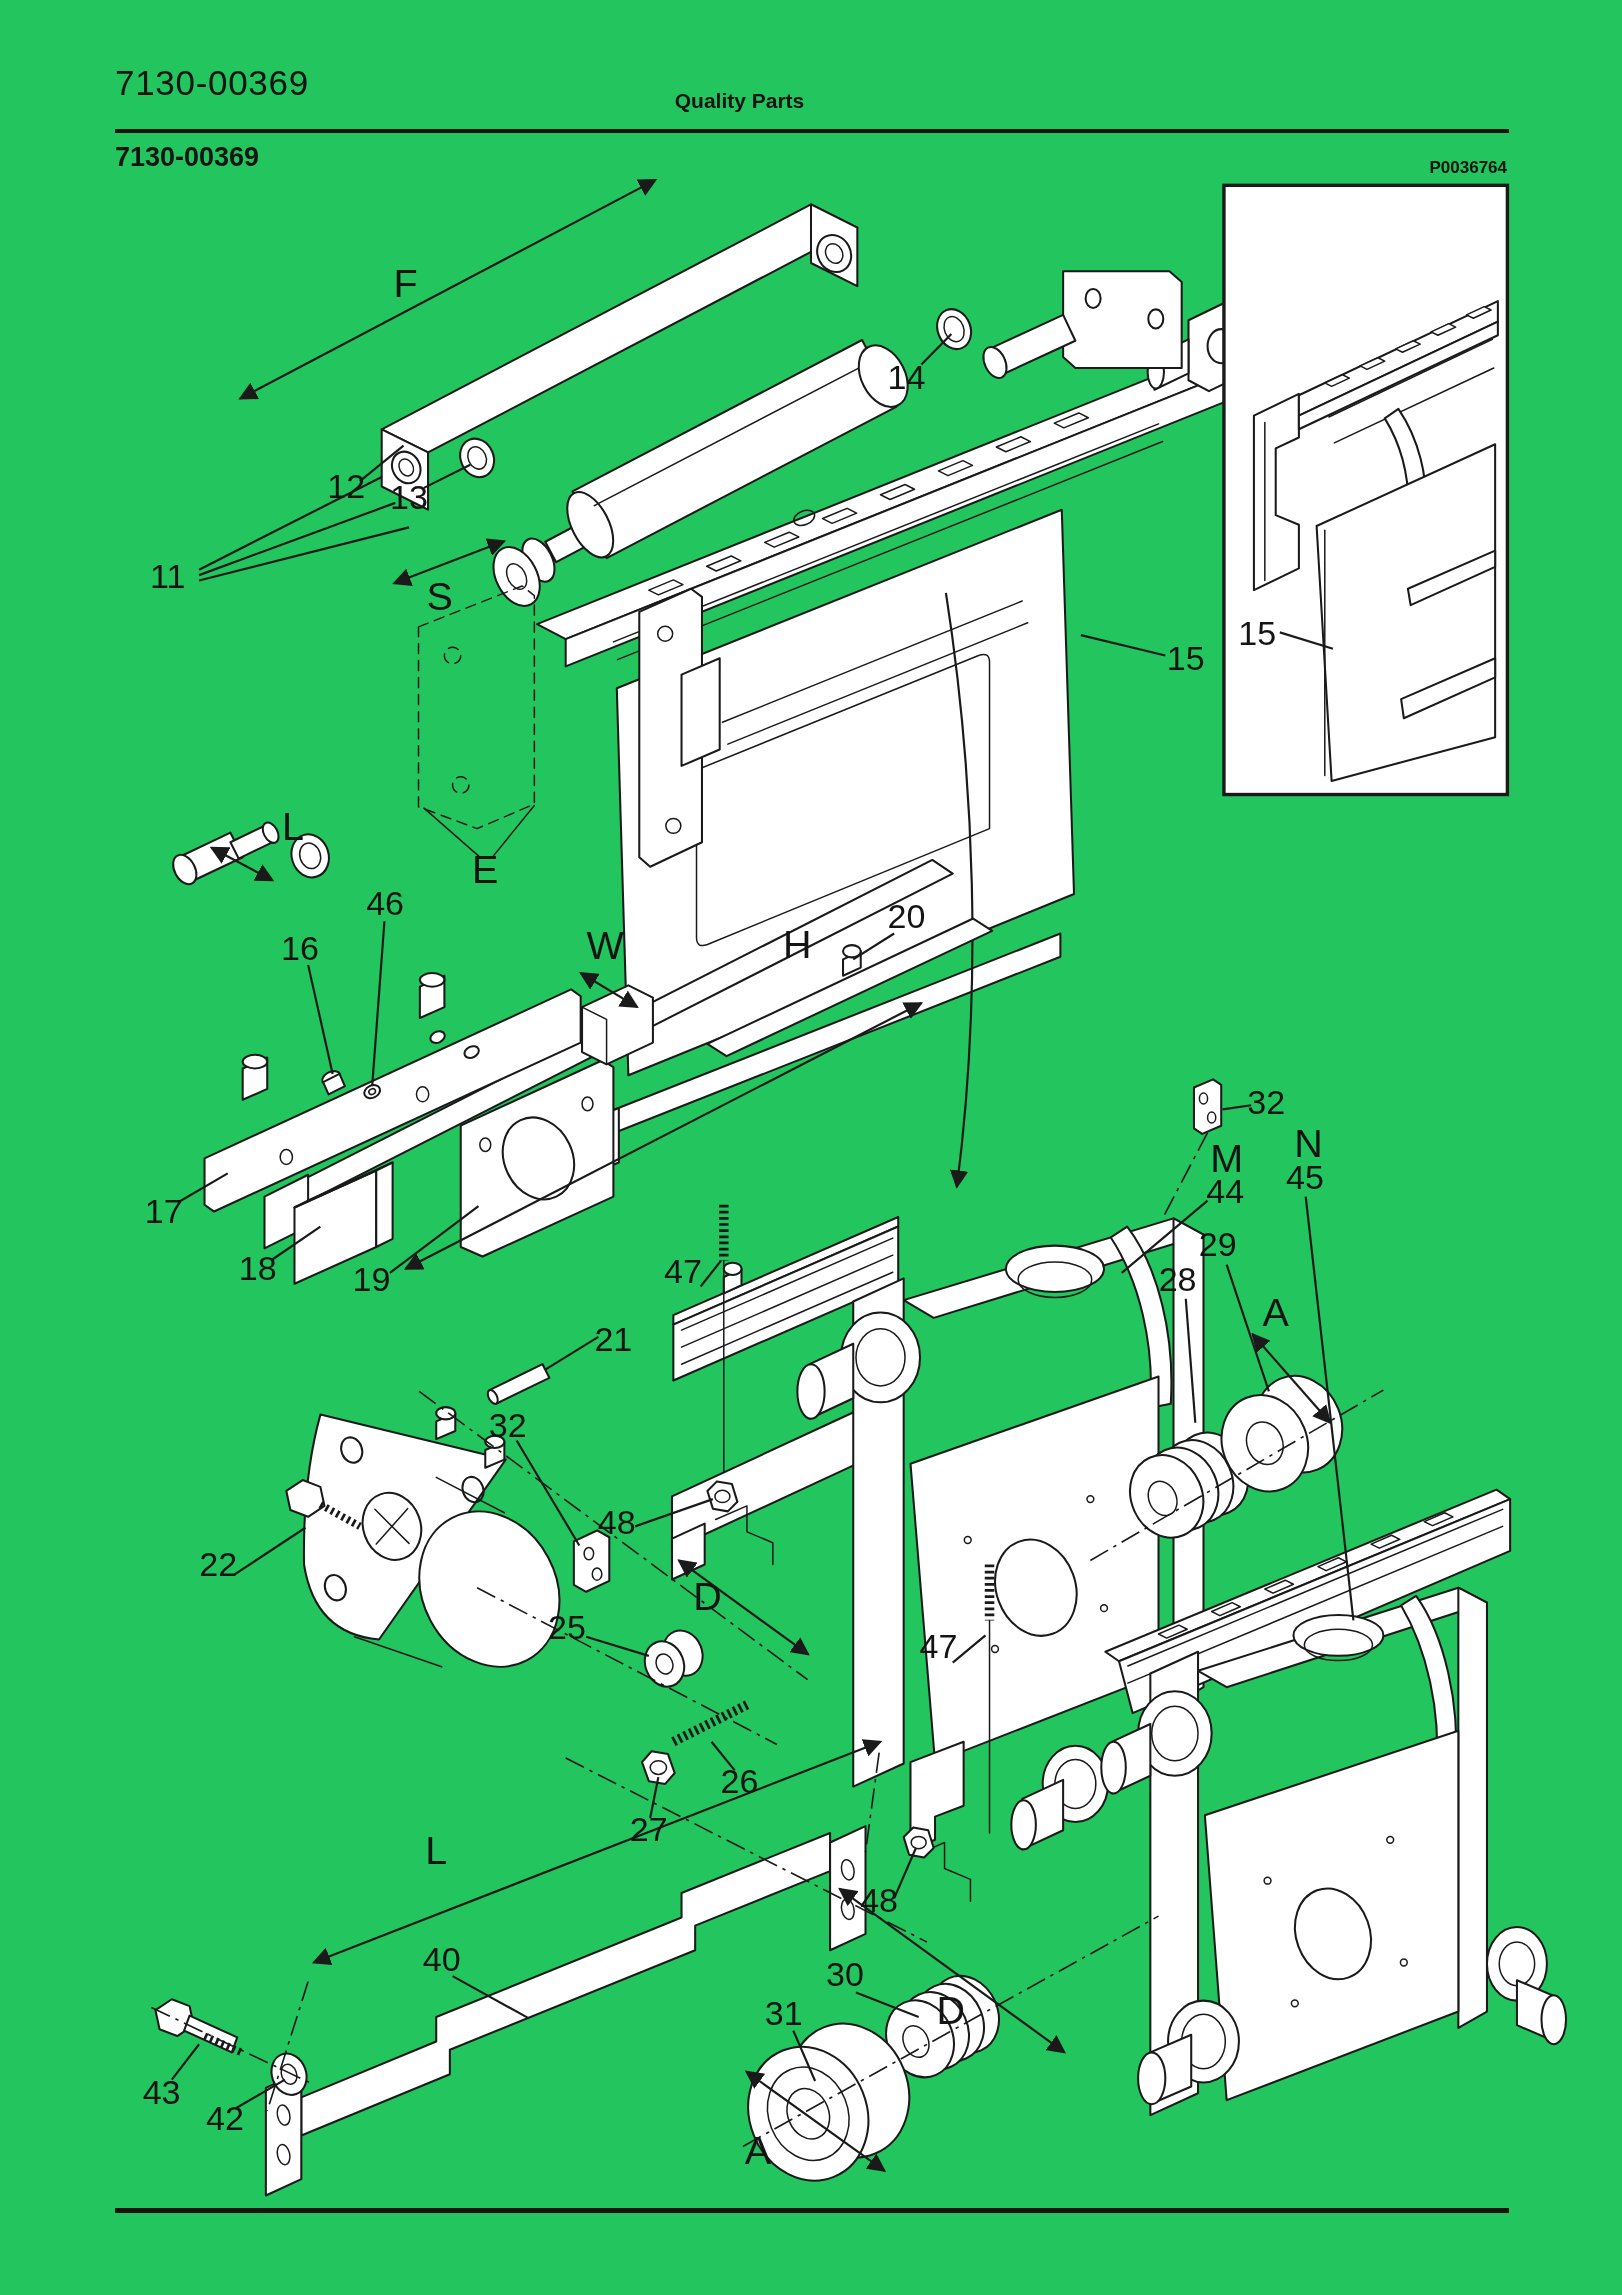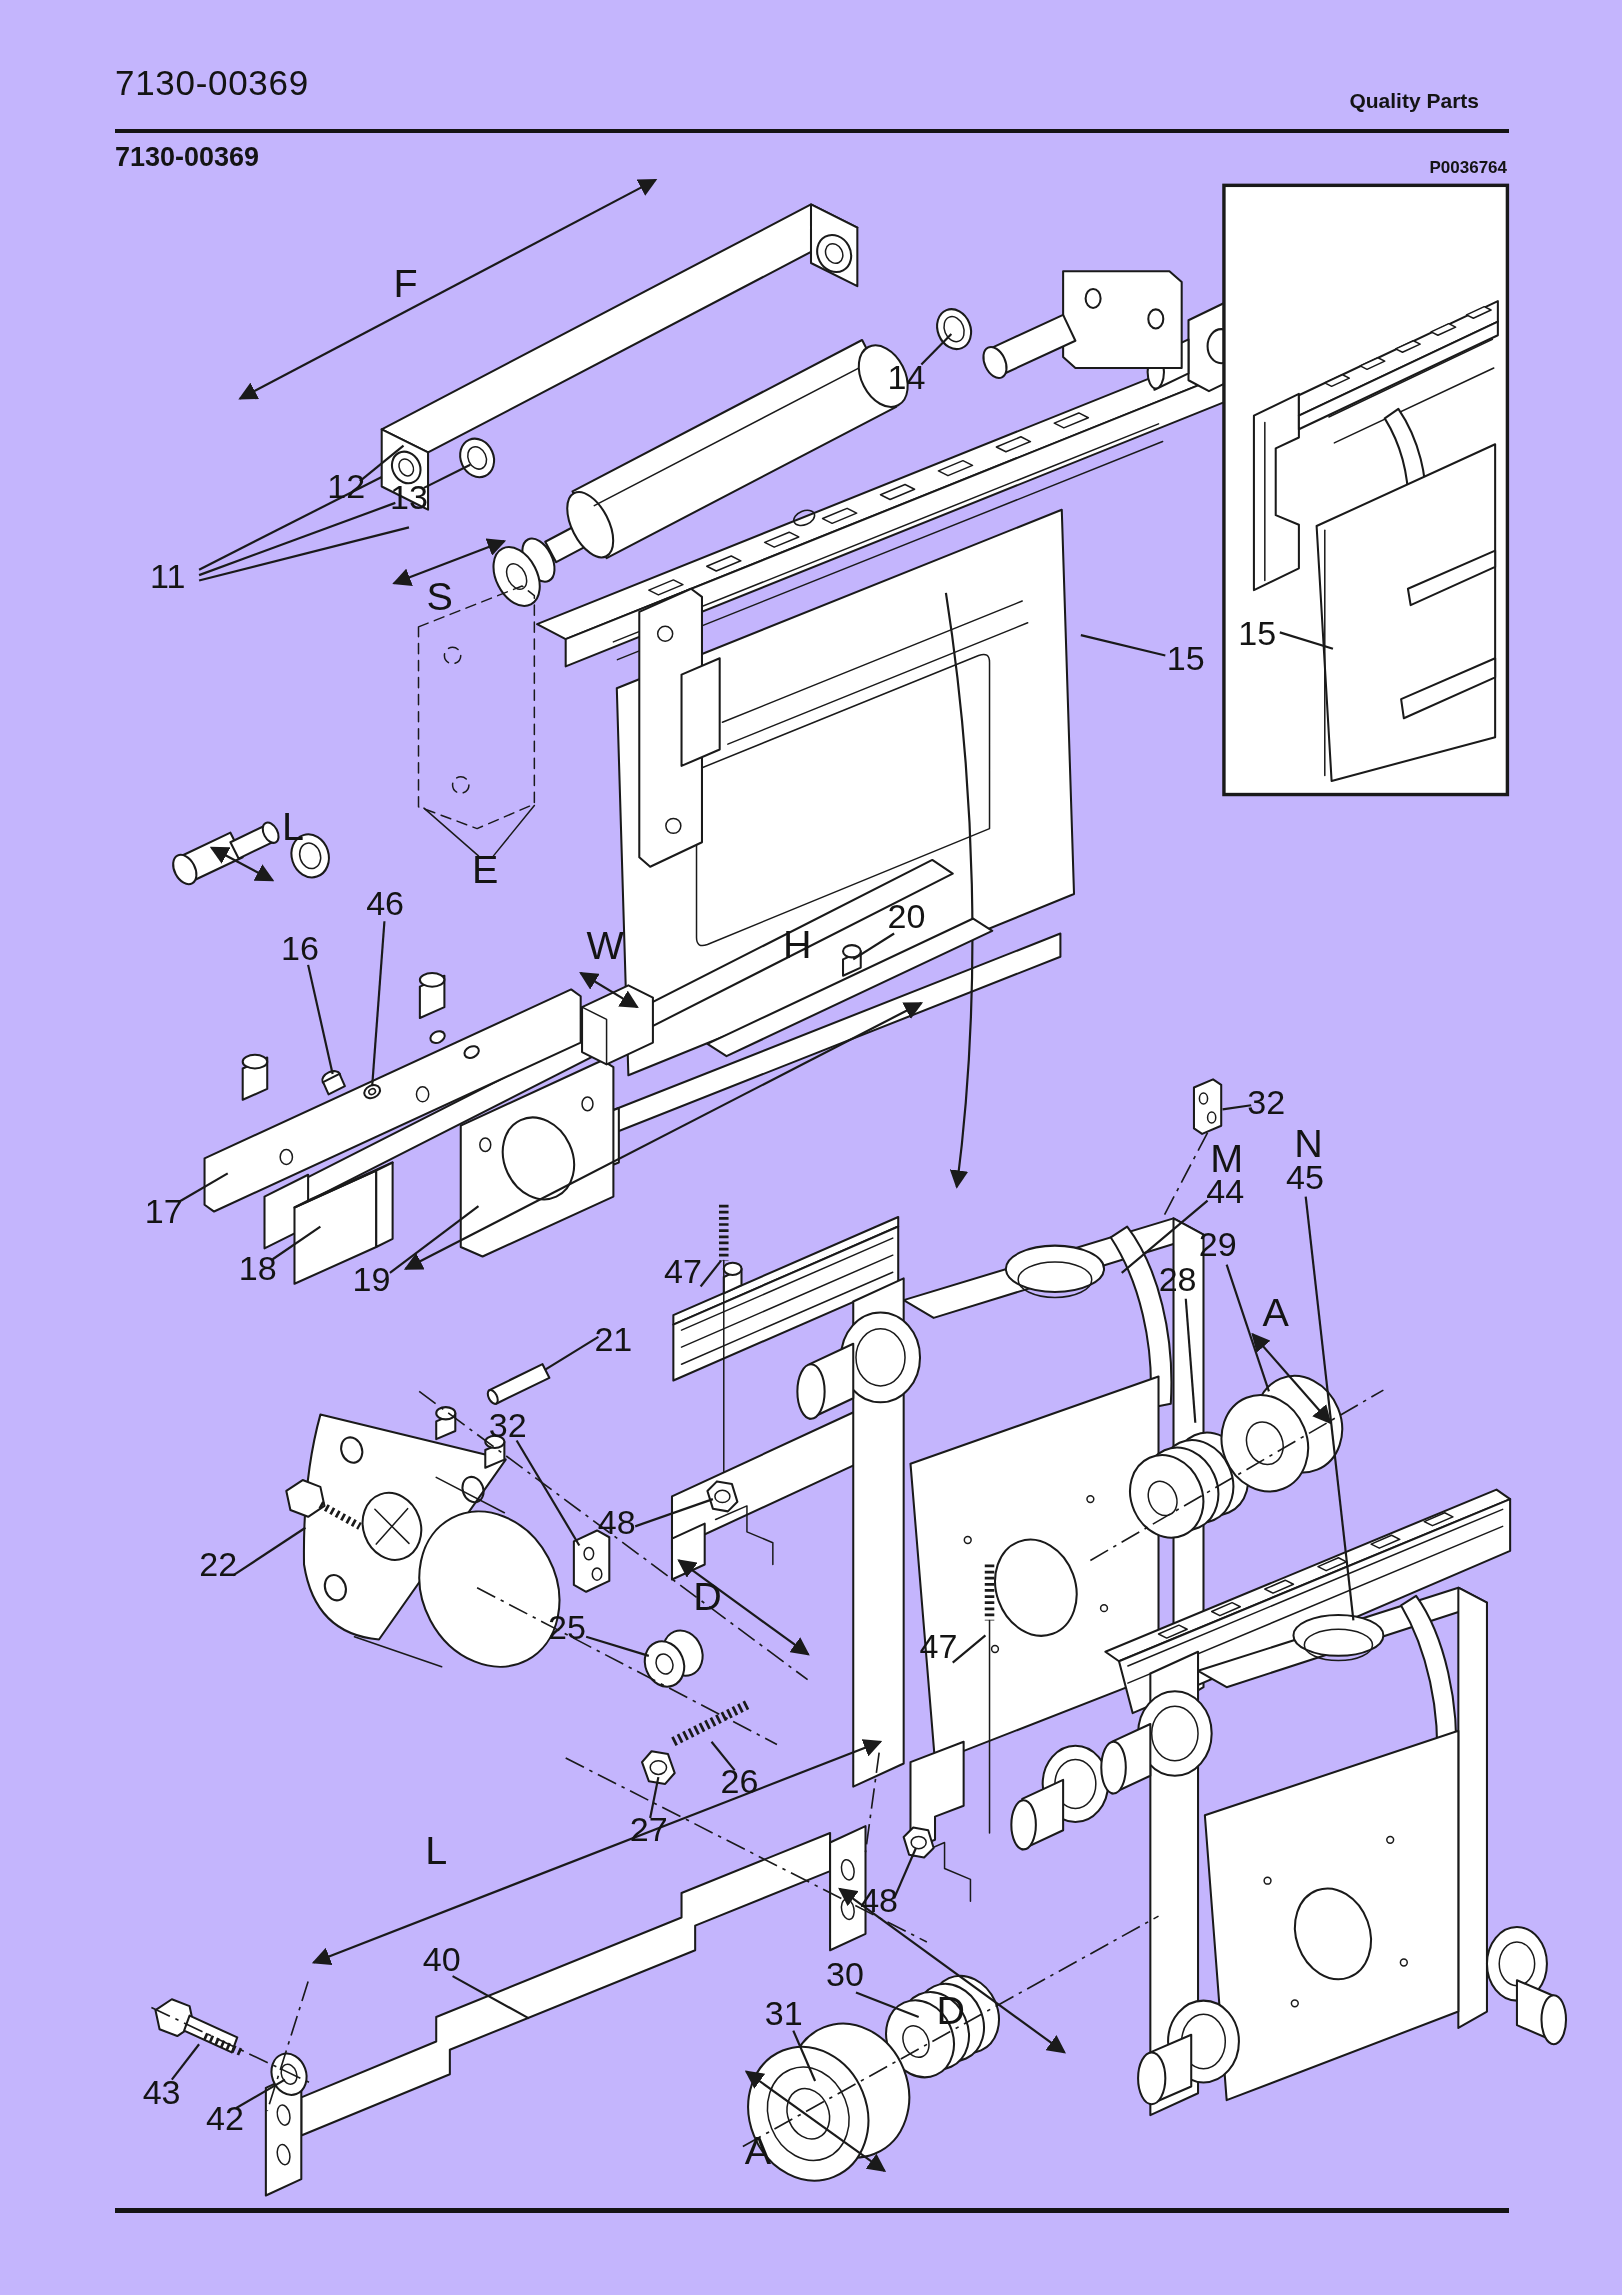--- a/index.html
+++ b/index.html
@@ -1,19 +1,19 @@
 <!DOCTYPE html>
 <html style="font-size:11px"><head>
 <meta charset="utf-8">
 <style>
   html,body{margin:0;padding:0;background:#e8e8e8;}
-  .page{position:relative;width:1622px;height:2295px;background:#c4b5fd;overflow:hidden;
+  .page{position:relative;width:1622px;height:2295px;background:#22c55e;overflow:hidden;
         font-family:"Liberation Sans",sans-serif;color:#141414;}
   .hdr-left{position:absolute;left:115px;top:63px;font-size:35px;letter-spacing:0.7px;}
-  .hdr-center{position:absolute;left:0;top:89px;width:1479px;text-align:right;
+  .hdr-center{position:absolute;left:0;top:89px;width:1479px;text-align:center;
               font-size:21px;font-weight:bold;}
   .rule{position:absolute;left:115px;width:1394px;background:#141414;}
   .rule-top{top:129px;height:4.1px;}
   .rule-bottom{top:2208px;height:4.8px;}
   .doc-num{position:absolute;left:115px;top:142px;font-size:27px;font-weight:bold;}
   .img-code{position:absolute;right:115px;top:158px;font-size:17px;font-weight:bold;}
   .footer-copy{position:absolute;left:0;top:2221px;width:1622px;text-align:center;font-size:20.4px;}
   svg#art{position:absolute;left:0;top:0;}
   .s3{fill:none;stroke:#1a1a1a;stroke-width:3;stroke-linejoin:round;stroke-linecap:round}
   .s2{fill:none;stroke:#1a1a1a;stroke-width:2.2;stroke-linejoin:round;stroke-linecap:round}

